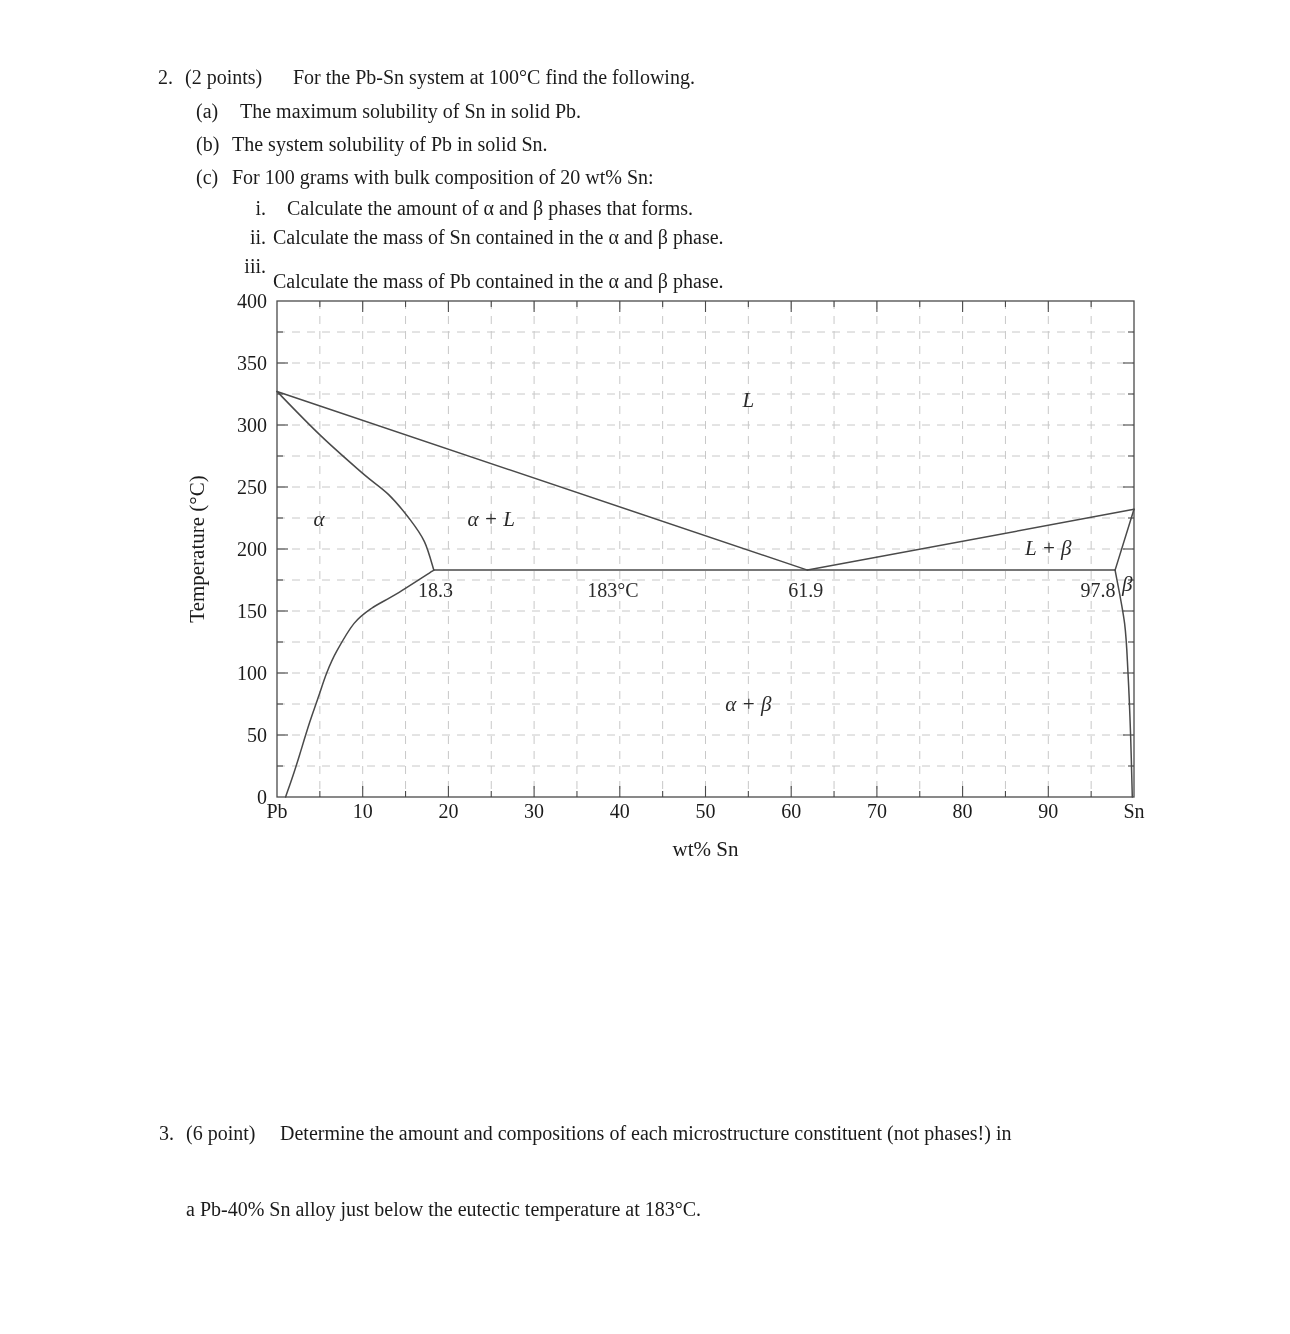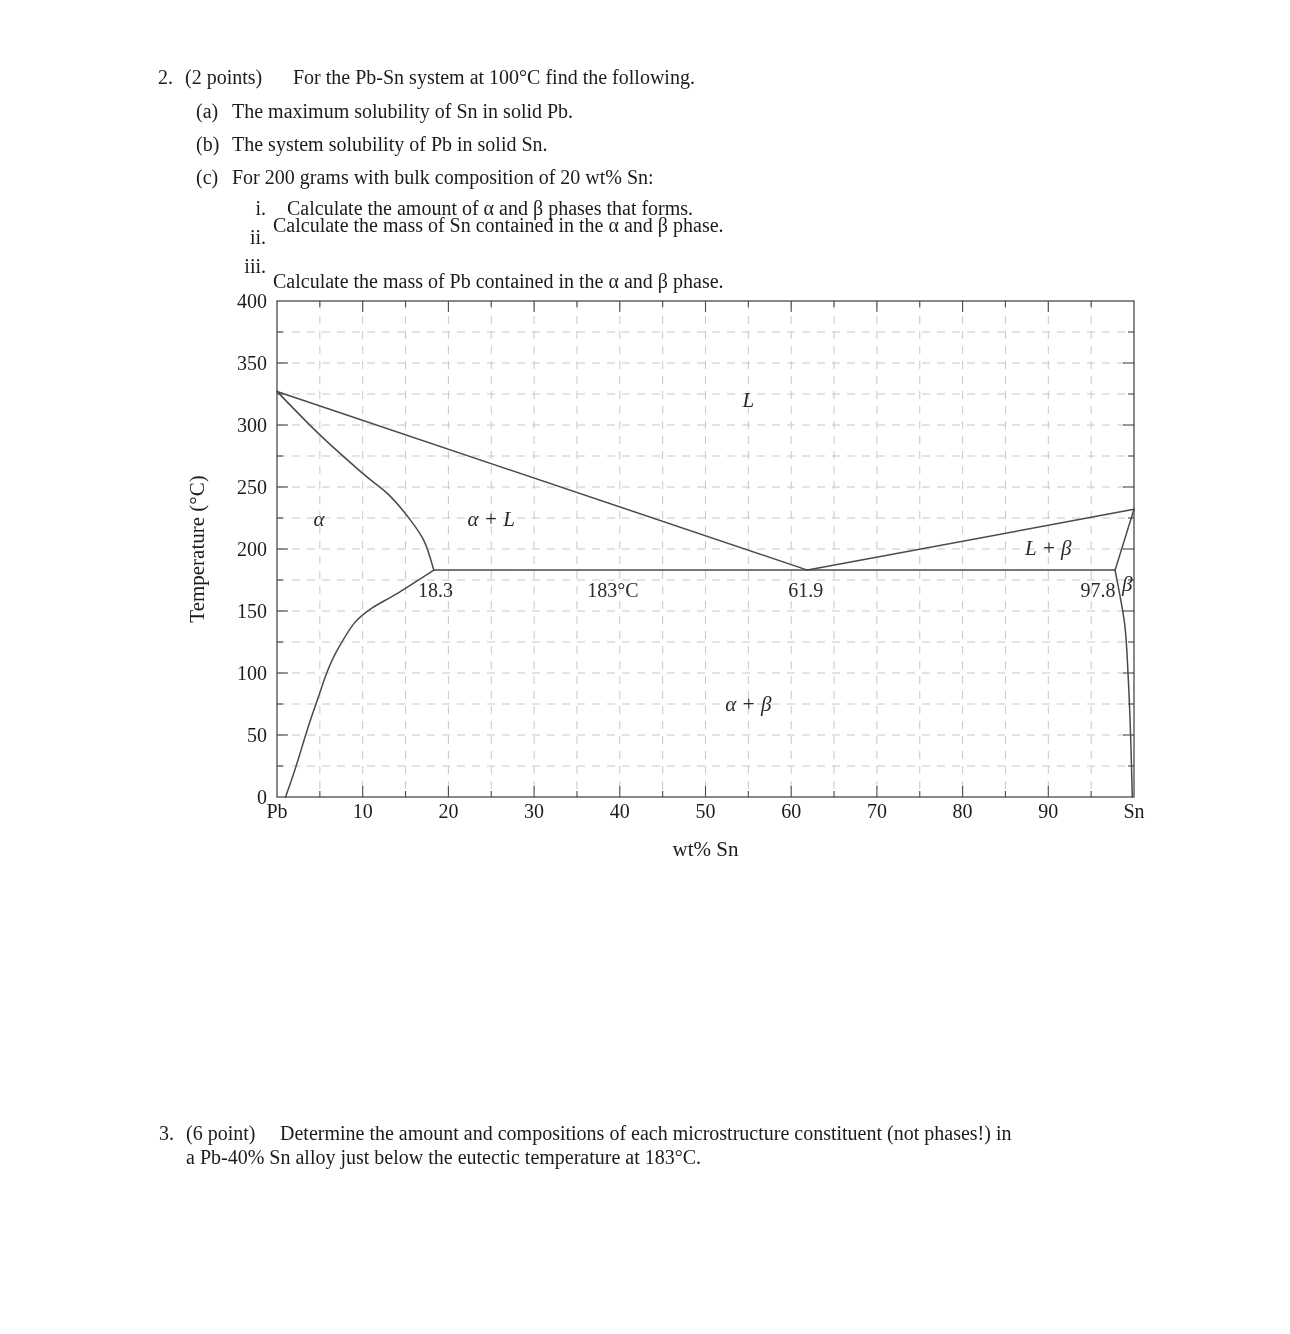--- a/index.html
+++ b/index.html
@@ -21,33 +21,33 @@
 <body>
 
 <div class="page">
 
   <div>
     <span class="t" style="left:158px;top:64px">2.</span>
     <span class="t" style="left:185px;top:64px">(2 points)</span>
     <span class="t" style="left:293px;top:64px">For the Pb-Sn system at 100°C find the following.</span>
 
     <span class="t" style="left:196px;top:98px">(a)</span>
-    <span class="t" style="left:232px;top:98px">The maximum solubility of Sn in solid Pb.</span>
+    <span class="t" style="left:240px;top:98px">The maximum solubility of Sn in solid Pb.</span>
 
     <span class="t" style="left:196px;top:131px">(b)</span>
     <span class="t" style="left:232px;top:131px">The system solubility of Pb in solid Sn.</span>
 
     <span class="t" style="left:196px;top:164px">(c)</span>
-    <span class="t" style="left:232px;top:164px">For 200 grams with bulk composition of 20 wt% Sn:</span>
+    <span class="t" style="left:232px;top:164px">For 100 grams with bulk composition of 20 wt% Sn:</span>
 
     <span class="t-r" style="left:230px;top:195px">i.</span>
     <span class="t" style="left:287px;top:195px">Calculate the amount of α and β phases that forms.</span>
 
     <span class="t-r" style="left:230px;top:224px">ii.</span>
-    <span class="t" style="left:273px;top:212px">Calculate the mass of Sn contained in the α and β phase.</span>
+    <span class="t" style="left:273px;top:224px">Calculate the mass of Sn contained in the α and β phase.</span>
 
     <span class="t-r" style="left:230px;top:253px">iii.</span>
     <span class="t" style="left:273px;top:268px">Calculate the mass of Pb contained in the α and β phase.</span>
   </div>
 
   <svg id="chart" width="1290" height="900" viewBox="0 0 1290 900">
       <g>
         <line x1="319.85" y1="301" x2="319.85" y2="797" class="grid" stroke="#c8c8c8"></line>
         <line x1="362.7" y1="301" x2="362.7" y2="797" class="grid" stroke="#c8c8c8"></line>
         <line x1="405.54999999999995" y1="301" x2="405.54999999999995" y2="797" class="grid" stroke="#c8c8c8"></line>
@@ -204,16 +204,16 @@
         <text x="612.944" y="596.9200000000001" text-anchor="middle" class="plabel">183°C</text>
         <text x="805.769" y="596.9200000000001" text-anchor="middle" class="plabel">61.9</text>
         <text x="1098.0059999999999" y="596.9200000000001" text-anchor="middle" class="plabel">97.8</text>
       </g>
     </svg>
 
   <div>
     <span class="t" style="left:159px;top:1120px">3.</span>
     <span class="t" style="left:186px;top:1120px">(6 point)</span>
     <span class="t" style="left:280px;top:1120px">Determine the amount and compositions of each microstructure constituent (not phases!) in</span>
-    <span class="t" style="left:186px;top:1144px">a Pb-40% Sn alloy just below the eutectic temperature at 183°C.</span>
+    <span class="t" style="left:186px;top:1196px">a Pb-40% Sn alloy just below the eutectic temperature at 183°C.</span>
   </div>
 
 </div>
 
 </body></html>

